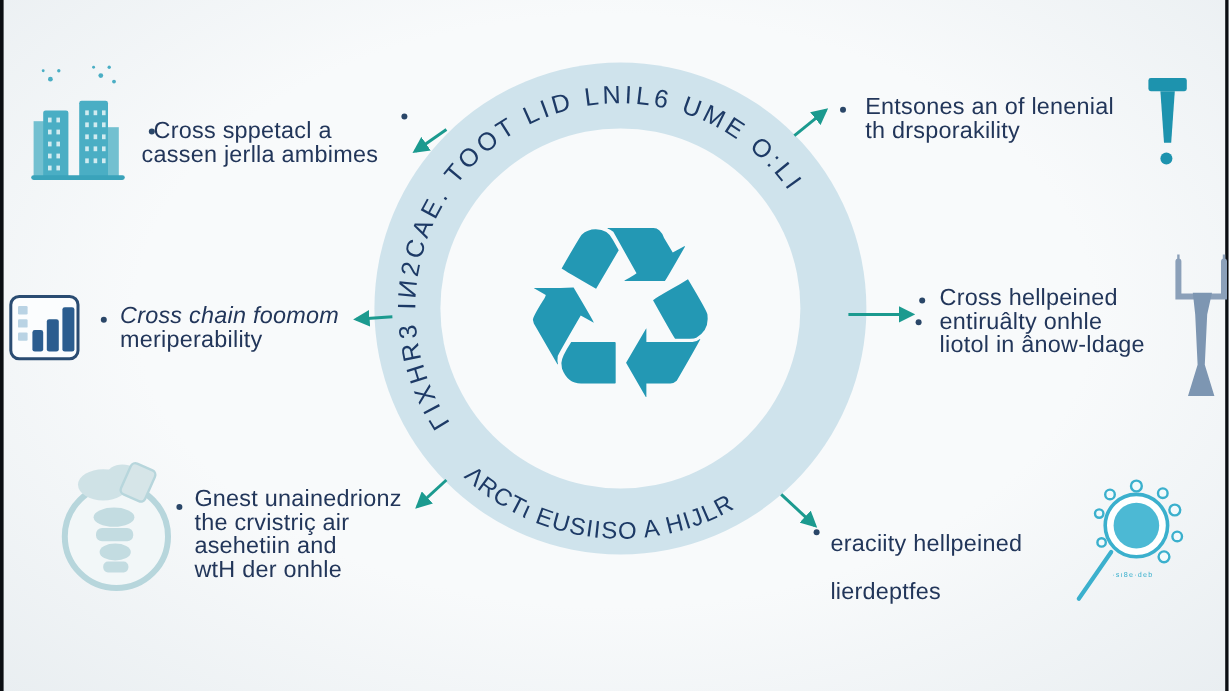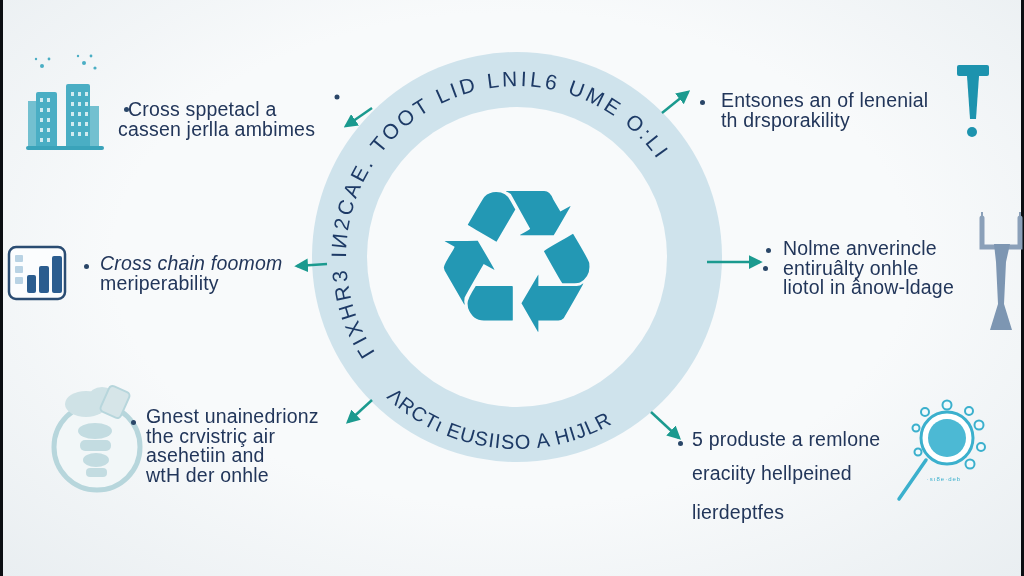--- a/index.html
+++ b/index.html
@@ -154,48 +154,47 @@
       <text x="944" y="481" font-size="6" fill="#3bb0cd" text-anchor="middle" letter-spacing="1">·sı8e·deb</text>
     </g>
   </svg>
 
   <div class="callout" style="left:118px;top:100px;">
     <span class="dot" style="left:6px;top:7px;"></span>
     <div class="line" style="padding-left:10px;">Cross sppetacl a</div>
     <div class="line">cassen jerlla ambimes</div>
   </div>
 
-  <div class="callout" style="left:697px;top:80px;margin-top:11px;">
+  <div class="callout" style="left:697px;top:80px;">
     <span class="dot" style="left:3px;top:9px;"></span>
     <div class="line" style="padding-left:24px;">Entsones an of lenenial</div>
     <div class="line" style="padding-left:24px;">th drsporakility</div>
   </div>
 
   <div class="callout" style="left:82px;top:254px;">
     <span class="dot" style="left:2px;top:10px;"></span>
     <div class="line" style="padding-left:18px;font-style:italic;">Cross chain foomom</div>
     <div class="line" style="padding-left:18px;">meriperability</div>
   </div>
 
   <div class="callout" style="left:762px;top:239px;">
     <span class="dot" style="left:4px;top:9px;"></span>
     <span class="dot" style="left:1px;top:27px;"></span>
-    <div class="line" style="padding-left:21px;">Nolme anverincle</div>
+    <div class="line" style="padding-left:21px;">Cross hellpeined</div>
     <div class="line" style="padding-left:21px;">entiruâlty onhle</div>
     <div class="line" style="padding-left:21px;">liotol in ânow-ldage</div>
   </div>
 
-  <div class="callout" style="left:128px;top:407px;">
+  <div class="callout" style="left:144px;top:407px;">
     <span class="dot" style="left:3px;top:13px;"></span>
     <div class="line" style="padding-left:18px;">Gnest unainedrionz</div>
     <div class="line" style="padding-left:18px;">the crvistriç air</div>
     <div class="line" style="padding-left:18px;">asehetiin and</div>
     <div class="line" style="padding-left:18px;">wtH der onhle</div>
   </div>
 
   <div class="callout" style="left:676px;top:430px;">
     <span class="dot" style="left:2px;top:11px;"></span>
-    <div class="line" style="padding-left:16px;">5 produste a remlone</div>
     <div class="line" style="padding-left:16px;margin-top:14px;">eraciity hellpeined</div>
     <div class="line" style="padding-left:16px;margin-top:20px;">lierdeptfes</div>
   </div>
 
 </div>
 
 </body></html>

